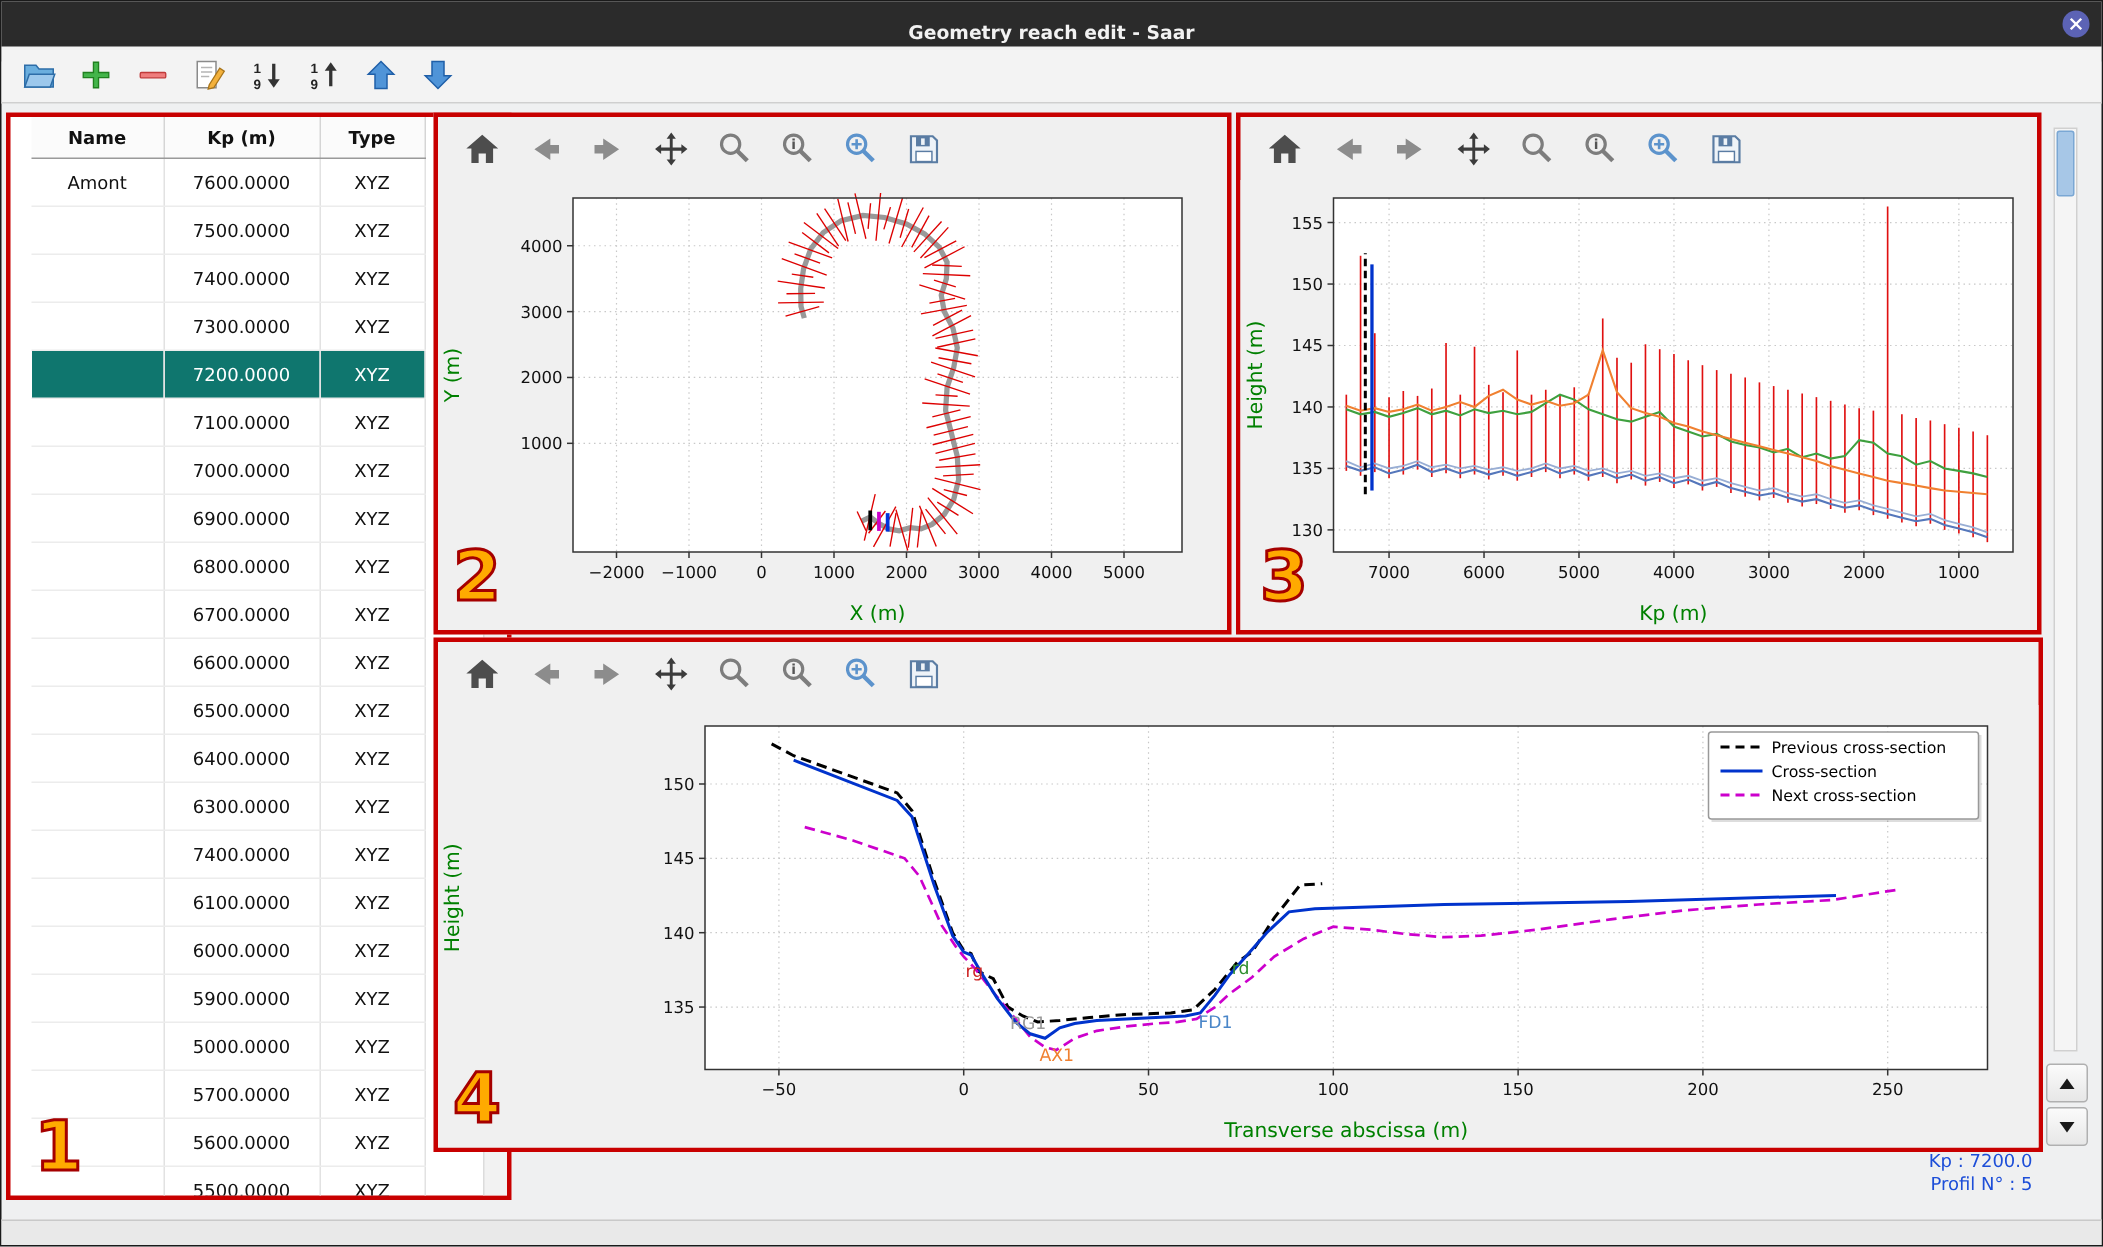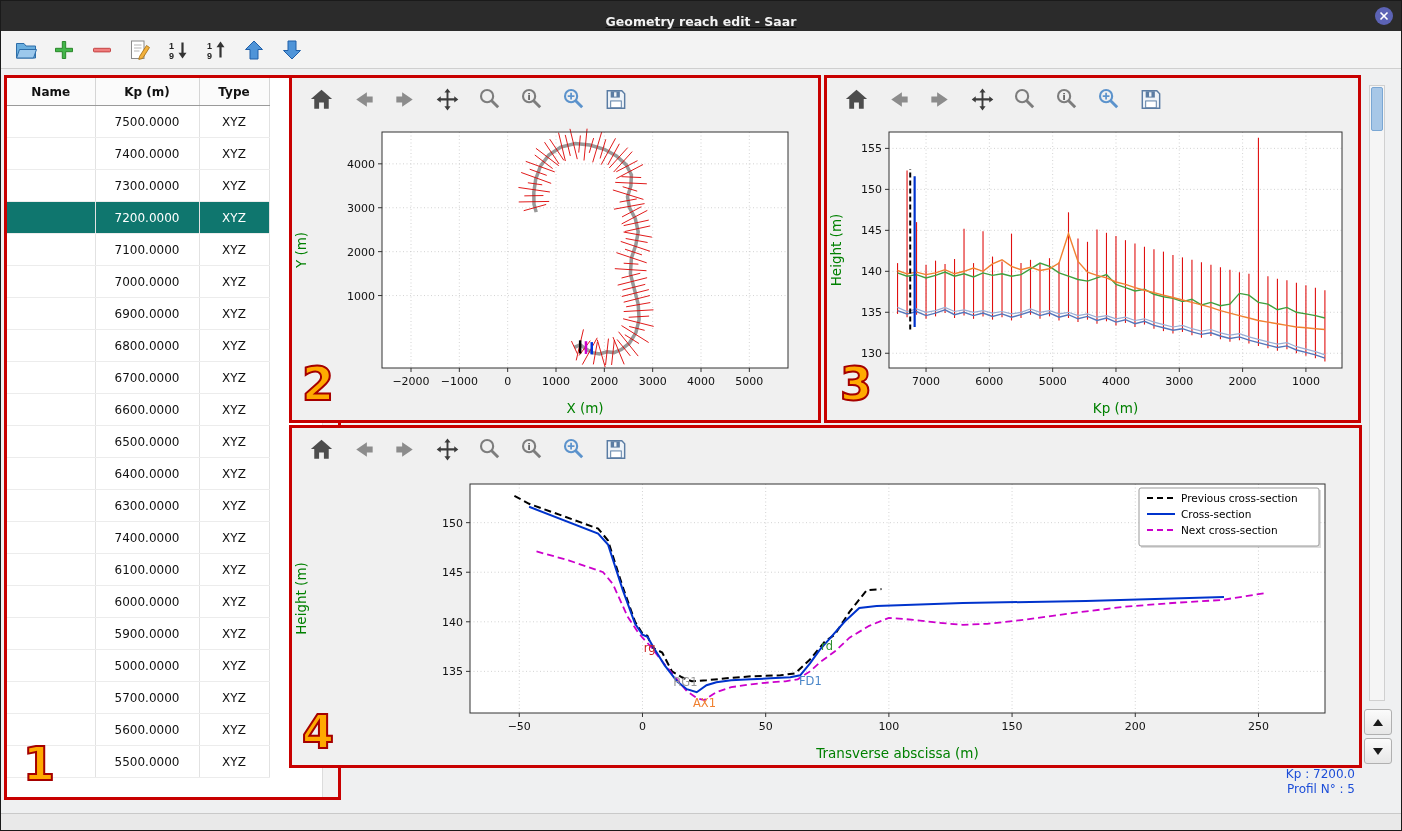--- a/index.html
+++ b/index.html
@@ -4,32 +4,32 @@
 <style>
   html,body{margin:0;padding:0;}
   body{
     width:1402px;height:831px;position:relative;overflow:hidden;
     font-family:"DejaVu Sans","Liberation Sans",sans-serif;
     background:#eff0f1;font-size:12px;color:#111;
   }
   .window{position:absolute;inset:0;border:1px solid #1a1a1a;box-sizing:border-box;background:#eff0f1;}
   
   .titlebar{position:absolute;left:0;top:0;right:0;height:40px;background:#2b2b2b;
-    display:flex;align-items:center;justify-content:center;text-decoration:underline;}
+    display:flex;align-items:center;justify-content:center;}
   .titlebar .title{color:#f2f2f2;font-weight:bold;font-size:12.5px;}
   .close-btn{position:absolute;right:8px;top:6px;width:18px;height:18px;border-radius:50%;
     background:#5c63b5;border:none;display:flex;align-items:center;justify-content:center;padding:0;}
   
   .app-toolbar{position:absolute;top:30px;left:0;right:0;height:38px;background:#f3f3f3;
     border-bottom:1px solid #cfcfcf;display:flex;align-items:center;padding-left:10px;gap:8px;box-sizing:border-box;}
   .tb-btn{width:30px;height:30px;display:flex;align-items:center;justify-content:center;background:transparent;border:none;padding:0;}
   .tb-btn svg{width:24px;height:24px;}
   
   .table-panel{position:absolute;left:3px;top:74px;width:337px;height:725px;border:3px solid #c80000;
-    background:#ffffff;box-sizing:border-box;overflow:hidden;}
+    background:#ffffff;box-sizing:border-box;overflow:hidden;padding-left:14px;}
   table.reach{border-collapse:collapse;table-layout:fixed;width:262px;}
   table.reach th{height:25px;font-size:12px;font-weight:bold;text-align:center;background:#fbfbfb;
     border-bottom:1px solid #9a9a9a;border-right:1px solid #d5d5d5;}
   table.reach td{height:29px;font-size:12px;text-align:center;border-right:1px solid #e2e2e2;
     border-bottom:1px solid #ececec;overflow:hidden;white-space:nowrap;}
   table.reach col.c-name{width:88px}
   table.reach col.c-kp{width:104px}
   table.reach col.c-type{width:70px}
   table.reach tr.selected td{background:#0f766e;color:#ffffff;}
   .tscroll{position:absolute;right:0;top:0;bottom:0;width:15px;background:#f2f2f2;border-left:1px solid #dcdcdc;}
@@ -144,20 +144,25 @@
           <col class="c-type">
         </colgroup>
       <thead>
         <tr>
           <th>Name</th>
           <th>Kp (m)</th>
           <th>Type</th>
         </tr>
       </thead>
       <tbody>
+          <tr>
+            <td>Amont</td>
+            <td>7600.0000</td>
+            <td>XYZ</td>
+          </tr>
           <tr>
             <td></td>
             <td>7500.0000</td>
             <td>XYZ</td>
           </tr>
           <tr>
             <td></td>
             <td>7400.0000</td>
             <td>XYZ</td>
           </tr>

